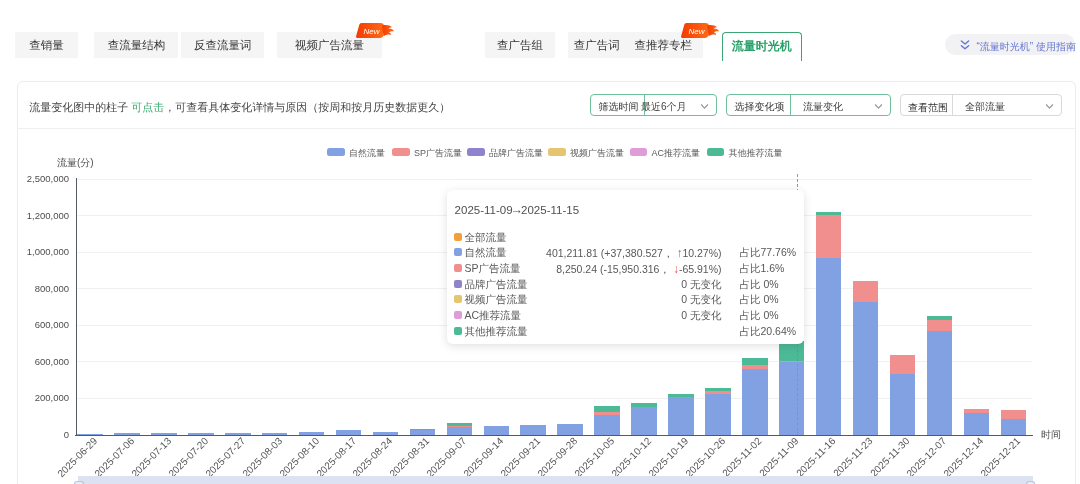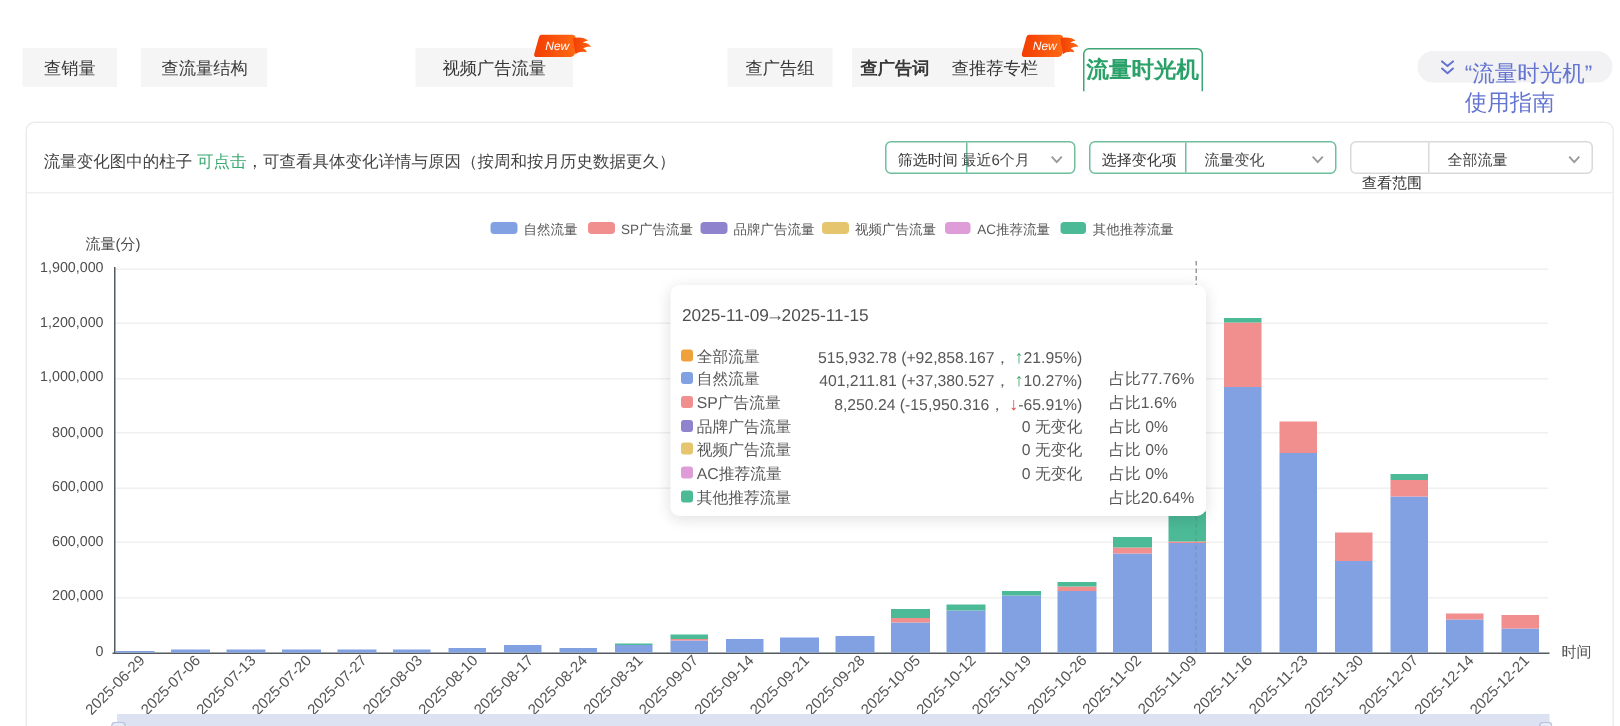--- a/index.html
+++ b/index.html
@@ -23,25 +23,26 @@
 .ltx{position:absolute;left:22px;top:-0.5px;font-size:9px;color:#5a5a5a;white-space:nowrap;}
 .sel{position:absolute;top:93.5px;height:22.5px;background:#fff;border-radius:4px;
  font-size:10px;color:#333;}
 .sdiv{position:absolute;top:0;width:1px;height:100%;}
 .chev{position:absolute;top:7.5px;width:9px;height:9px;}
 </style></head>
 <body>
 <div id="stage">
 <div class="tab" style="left:15.3px;width:62.6px;">查销量</div>
 <div class="tab" style="left:94.3px;width:84.2px;">查流量结构</div>
+<div class="tab" style="left:181.4px;width:82.8px;">反查流量词</div>
 <div class="tab" style="left:276.7px;width:105.5px;">视频广告流量</div>
 <div class="tab" style="left:485.0px;width:70.0px;">查广告组</div>
-<div class="tab" style="left:568px;width:57.3px;font-weight:bold;">查广告词</div>
+<div class="tab" style="left:568px;width:57.3px;">查广告词</div>
 <div class="tab" style="left:623.8px;width:78.9px;">查推荐专栏</div>
-<div class="abs" style="left:721.6px;top:31.5px;width:80.5px;height:29px;background:#fff;border:1px solid #3da573;border-bottom:none;border-radius:4px 4px 0 0;display:flex;align-items:center;justify-content:center;font-size:15px;font-weight:bold;color:#2aa169;">流量时光机</div>
+<div class="abs" style="left:721.6px;top:31.5px;width:80.5px;height:29px;background:#fff;border:1px solid #3da573;border-bottom:none;border-radius:4px 4px 0 0;display:flex;align-items:center;justify-content:center;font-size:12px;font-weight:bold;color:#2aa169;">流量时光机</div>
 <svg class="abs" style="left:355.5px;top:22.5px;" width="38" height="15" viewBox="0 0 38 15">
       <defs>
         <linearGradient id="bg1" x1="0" y1="0" x2="1" y2="0">
           <stop offset="0" stop-color="#f33c03"></stop>
           <stop offset="1" stop-color="#ff6a14"></stop>
         </linearGradient>
       </defs>
       <path d="M5.5 0 H24 C27 0 28 1 28 3.5 L27.5 11.5 C27.4 13.8 26 15 23.5 15 H1.8 C0.4 15 -0.3 13.8 0.3 12.5 L3.2 2 C3.6 0.7 4.3 0 5.5 0 Z" fill="url(#bg1)"></path>
       <path d="M26 2.5 C30 1.5 34 2.2 36 4.2 C34.5 4.4 33.3 4.8 32.6 5.5 C35.5 5.6 37.3 6.6 38 8.2 C35.8 8 33.8 8.4 32.8 9.3 C34.2 9.8 35 10.7 35.2 11.9 C32.6 11.2 29.8 11.6 27.6 13.2 L26 2.5 Z" fill="url(#bg1)"></path>
       <text x="7.5" y="10.5" font-size="8" font-style="italic" fill="#fff" font-family="Liberation Sans,sans-serif">New</text>
@@ -55,41 +56,41 @@
       </defs>
       <path d="M5.5 0 H24 C27 0 28 1 28 3.5 L27.5 11.5 C27.4 13.8 26 15 23.5 15 H1.8 C0.4 15 -0.3 13.8 0.3 12.5 L3.2 2 C3.6 0.7 4.3 0 5.5 0 Z" fill="url(#bg2)"></path>
       <path d="M26 2.5 C30 1.5 34 2.2 36 4.2 C34.5 4.4 33.3 4.8 32.6 5.5 C35.5 5.6 37.3 6.6 38 8.2 C35.8 8 33.8 8.4 32.8 9.3 C34.2 9.8 35 10.7 35.2 11.9 C32.6 11.2 29.8 11.6 27.6 13.2 L26 2.5 Z" fill="url(#bg2)"></path>
       <text x="7.5" y="10.5" font-size="8" font-style="italic" fill="#fff" font-family="Liberation Sans,sans-serif">New</text>
     </svg>
 <div class="abs" style="left:945px;top:34px;width:130px;height:21px;background:#f2f2f4;border-radius:10.5px;"></div>
 <svg class="abs" style="left:959.5px;top:39.5px;" width="10" height="11" viewBox="0 0 11 12">
       <path d="M1.5 1 L5.5 4.4 L9.5 1" fill="none" stroke="#6374d1" stroke-width="1.5" stroke-linecap="round" stroke-linejoin="round"></path>
       <path d="M1.5 6.2 L5.5 9.6 L9.5 6.2" fill="none" stroke="#6374d1" stroke-width="1.5" stroke-linecap="round" stroke-linejoin="round"></path>
     </svg>
-<div class="abs" style="left:976.5px;top:39.5px;font-size:15px;color:#6374d1;">“流量时光机” 使用指南</div>
+<div class="abs" style="left:976.5px;top:39.5px;font-size:10px;color:#6374d1;">“流量时光机” 使用指南</div>
 <div class="abs" style="left:17px;top:81px;width:1059px;height:420px;background:#fff;border:1px solid #ececec;border-radius:6px;"></div>
 <div class="abs" style="left:29.2px;top:100px;font-size:11px;color:#454545;">流量变化图中的柱子 <span style="color:#3aa96f;">可点击</span>，可查看具体变化详情与原因（按周和按月历史数据更久）</div>
 <div class="sel" style="left:590px;width:127px;border:1px solid #6fbe9c;">
       <div class="abs" style="left:7.5px;top:5px;">筛选时间</div>
       <div class="sdiv" style="left:52.5px;background:#6fbe9c;"></div>
       <div class="abs" style="left:50px;top:5px;color:#444;">最近6个月</div>
       <svg class="chev" style="left:109px;" viewBox="0 0 8 8">
         <path d="M1 2.2 L4 5.4 L7 2.2" fill="none" stroke="#999" stroke-width="1.1"></path>
       </svg>
     </div>
 <div class="sel" style="left:726px;width:164.5px;border:1px solid #6fbe9c;padding-left:48px;">
       <div class="abs" style="left:7.5px;top:5px;">选择变化项</div>
       <div class="sdiv" style="left:62.5px;background:#6fbe9c;"></div>
       <div class="abs" style="left:76px;top:5px;color:#444;">流量变化</div>
       <svg class="chev" style="left:146.5px;" viewBox="0 0 8 8">
         <path d="M1 2.2 L4 5.4 L7 2.2" fill="none" stroke="#999" stroke-width="1.1"></path>
       </svg>
     </div>
 <div class="sel" style="left:899.5px;width:162.5px;border:1px solid #d9d9d9;">
-      <div class="abs" style="left:7.5px;top:20px;">查看范围</div>
+      <div class="abs" style="left:7.5px;top:6px;">查看范围</div>
       <div class="sdiv" style="left:51px;background:#d9d9d9;"></div>
       <div class="abs" style="left:64.5px;top:5px;color:#444;">全部流量</div>
       <svg class="chev" style="left:144.5px;" viewBox="0 0 8 8">
         <path d="M1 2.2 L4 5.4 L7 2.2" fill="none" stroke="#999" stroke-width="1.1"></path>
       </svg>
     </div>
 <div class="abs" style="left:18px;top:127.5px;width:1057px;height:1px;background:#f0f0f0;"></div>
 <div class="lg" style="left:327.0px;">
       <div class="lsw" style="background:#81a1e3;"></div>
       <div class="ltx">自然流量</div>
@@ -109,21 +110,21 @@
 <div class="lg" style="left:629.5px;">
       <div class="lsw" style="background:#de9cd9;"></div>
       <div class="ltx">AC推荐流量</div>
     </div>
 <div class="lg" style="left:706.5px;">
       <div class="lsw" style="background:#4cba97;"></div>
       <div class="ltx">其他推荐流量</div>
     </div>
 <div class="abs" style="left:57px;top:155.5px;font-size:10px;color:#4e4e4e;">流量(分)</div>
 <div class="grid" style="top:178.5px;"></div>
-<div class="yl" style="left:9px;top:173.0px;">1,900,000</div>
+<div class="yl" style="left:9px;top:173.0px;">2,500,000</div>
 <div class="grid" style="top:215.1px;"></div>
 <div class="yl" style="left:9px;top:209.6px;">1,200,000</div>
 <div class="grid" style="top:251.6px;"></div>
 <div class="yl" style="left:9px;top:246.1px;">1,000,000</div>
 <div class="grid" style="top:288.1px;"></div>
 <div class="yl" style="left:9px;top:282.6px;">800,000</div>
 <div class="grid" style="top:324.7px;"></div>
 <div class="yl" style="left:9px;top:319.2px;">600,000</div>
 <div class="grid" style="top:361.2px;"></div>
 <div class="yl" style="left:9px;top:355.8px;">600,000</div>
@@ -209,21 +210,20 @@
 <div class="abs" style="left:797px;top:174px;width:0;height:18px;border-left:1px dashed #9a9a9a;"></div>
 <div class="abs" style="left:797px;top:344px;width:0;height:91px;border-left:1px dashed rgba(80,80,80,0.16);z-index:5;"></div>
 <div class="abs" style="left:78px;top:476px;width:955px;height:8px;background:#dce2f2;"></div>
 <div class="abs" style="left:74px;top:480.5px;width:9.5px;height:4px;background:#e8ecf6;border:1px solid #b9c4de;border-radius:3px 3px 0 0;border-bottom:none;"></div>
 <div class="abs" style="left:1025.5px;top:480.5px;width:9.5px;height:4px;background:#e8ecf6;border:1px solid #b9c4de;border-radius:3px 3px 0 0;border-bottom:none;"></div>
 <div class="abs" style="left:447.3px;top:190px;width:356.8px;height:154px;background:#fff;border-radius:6px;box-shadow:0 2px 10px rgba(0,0,0,0.13);z-index:9;"></div>
 <div class="abs" style="left:454.6px;top:202.5px;font-size:11.5px;color:#4f4f4f;z-index:10;">2025-11-09<span style="font-size:12.5px;margin:0 -2px;letter-spacing:0;">→</span>2025-11-15</div>
 <div class="trow" style="left:453.5px;top:230.5px;width:340px;z-index:10;">
       <div class="sw" style="background:#efa23c;"></div>
       <div class="tn">全部流量</div>
-      <div class="tv">515,932.78 (+92,858.167， <span style="color:#2fa45e;font-weight:bold;font-size:12px;">↑</span>21.95%)</div>
       <div class="tp"></div>
     </div>
 <div class="trow" style="left:453.5px;top:246.2px;width:340px;z-index:10;">
       <div class="sw" style="background:#81a1e3;"></div>
       <div class="tn">自然流量</div>
       <div class="tv">401,211.81 (+37,380.527， <span style="color:#2fa45e;font-weight:bold;font-size:12px;">↑</span>10.27%)</div>
       <div class="tp">占比77.76%</div>
     </div>
 <div class="trow" style="left:453.5px;top:261.9px;width:340px;z-index:10;">
       <div class="sw" style="background:#f18e8e;"></div>

